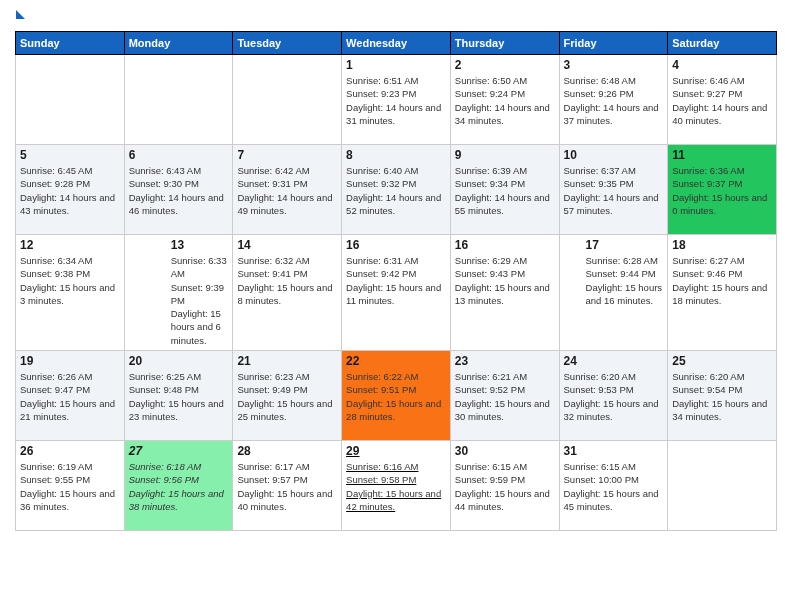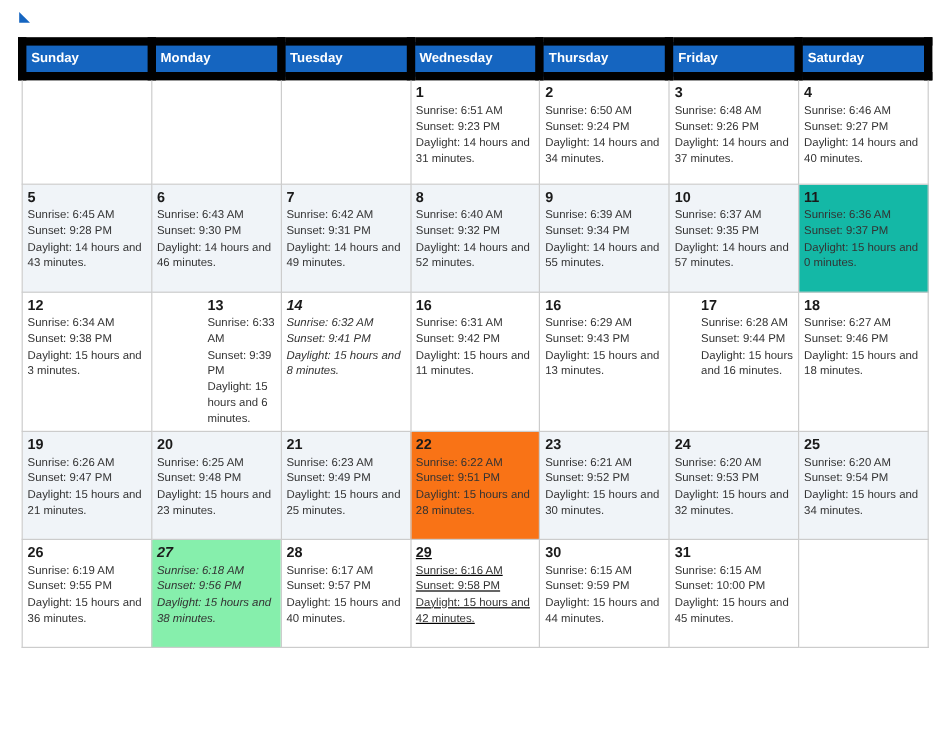--- a/index.html
+++ b/index.html
@@ -38,21 +38,21 @@
       border-collapse: collapse;
       table-layout: fixed;
     }
     thead th {
       background-color: #1565c0;
       color: #fff;
       font-size: 11px;
       font-weight: bold;
       padding: 5px 4px;
       text-align: left;
-      border: 7px solid #000000;
+      border: 1px solid #000000;
     }
     tbody td {
       border: 1px solid #ccc;
       vertical-align: top;
       padding: 3px 4px;
       height: 90px;
       background: #fff;
     }
     tbody tr:nth-child(odd) td {
       background: #f9f9f9;
@@ -166,35 +166,35 @@
           <div class="day-info">Sunrise: 6:40 AM<br>Sunset: 9:32 PM<br>Daylight: 14 hours and 52 minutes.</div>
         </td>
         <td style="background: rgb(240, 244, 248);">
           <div class="day-number">9</div>
           <div class="day-info">Sunrise: 6:39 AM<br>Sunset: 9:34 PM<br>Daylight: 14 hours and 55 minutes.</div>
         </td>
         <td style="background: rgb(240, 244, 248);">
           <div class="day-number">10</div>
           <div class="day-info">Sunrise: 6:37 AM<br>Sunset: 9:35 PM<br>Daylight: 14 hours and 57 minutes.</div>
         </td>
-        <td style="background: #14b8a6;">
+        <td style="background: #22c55e;">
           <div class="day-number">11</div>
           <div class="day-info">Sunrise: 6:36 AM<br>Sunset: 9:37 PM<br>Daylight: 15 hours and 0 minutes.</div>
         </td>
       </tr>
       <tr>
         <td style="background: rgb(255, 255, 255); margin-top: 16px;">
           <div class="day-number">12</div>
           <div class="day-info">Sunrise: 6:34 AM<br>Sunset: 9:38 PM<br>Daylight: 15 hours and 3 minutes.</div>
         </td>
         <td style="background: rgb(255, 255, 255); padding-left: 46px;">
           <div class="day-number">13</div>
           <div class="day-info">Sunrise: 6:33 AM<br>Sunset: 9:39 PM<br>Daylight: 15 hours and 6 minutes.</div>
         </td>
-        <td style="background: rgb(255, 255, 255); font-style: italic;">
+        <td style="background: rgb(255, 255, 255);">
           <div class="day-number">14</div>
           <div class="day-info">Sunrise: 6:32 AM<br>Sunset: 9:41 PM<br>Daylight: 15 hours and 8 minutes.</div>
         </td>
         <td style="background: rgb(255, 255, 255);">
           <div class="day-number">16</div>
           <div class="day-info">Sunrise: 6:31 AM<br>Sunset: 9:42 PM<br>Daylight: 15 hours and 11 minutes.</div>
         </td>
         <td style="background: rgb(255, 255, 255);">
           <div class="day-number">16</div>
           <div class="day-info">Sunrise: 6:29 AM<br>Sunset: 9:43 PM<br>Daylight: 15 hours and 13 minutes.</div>

